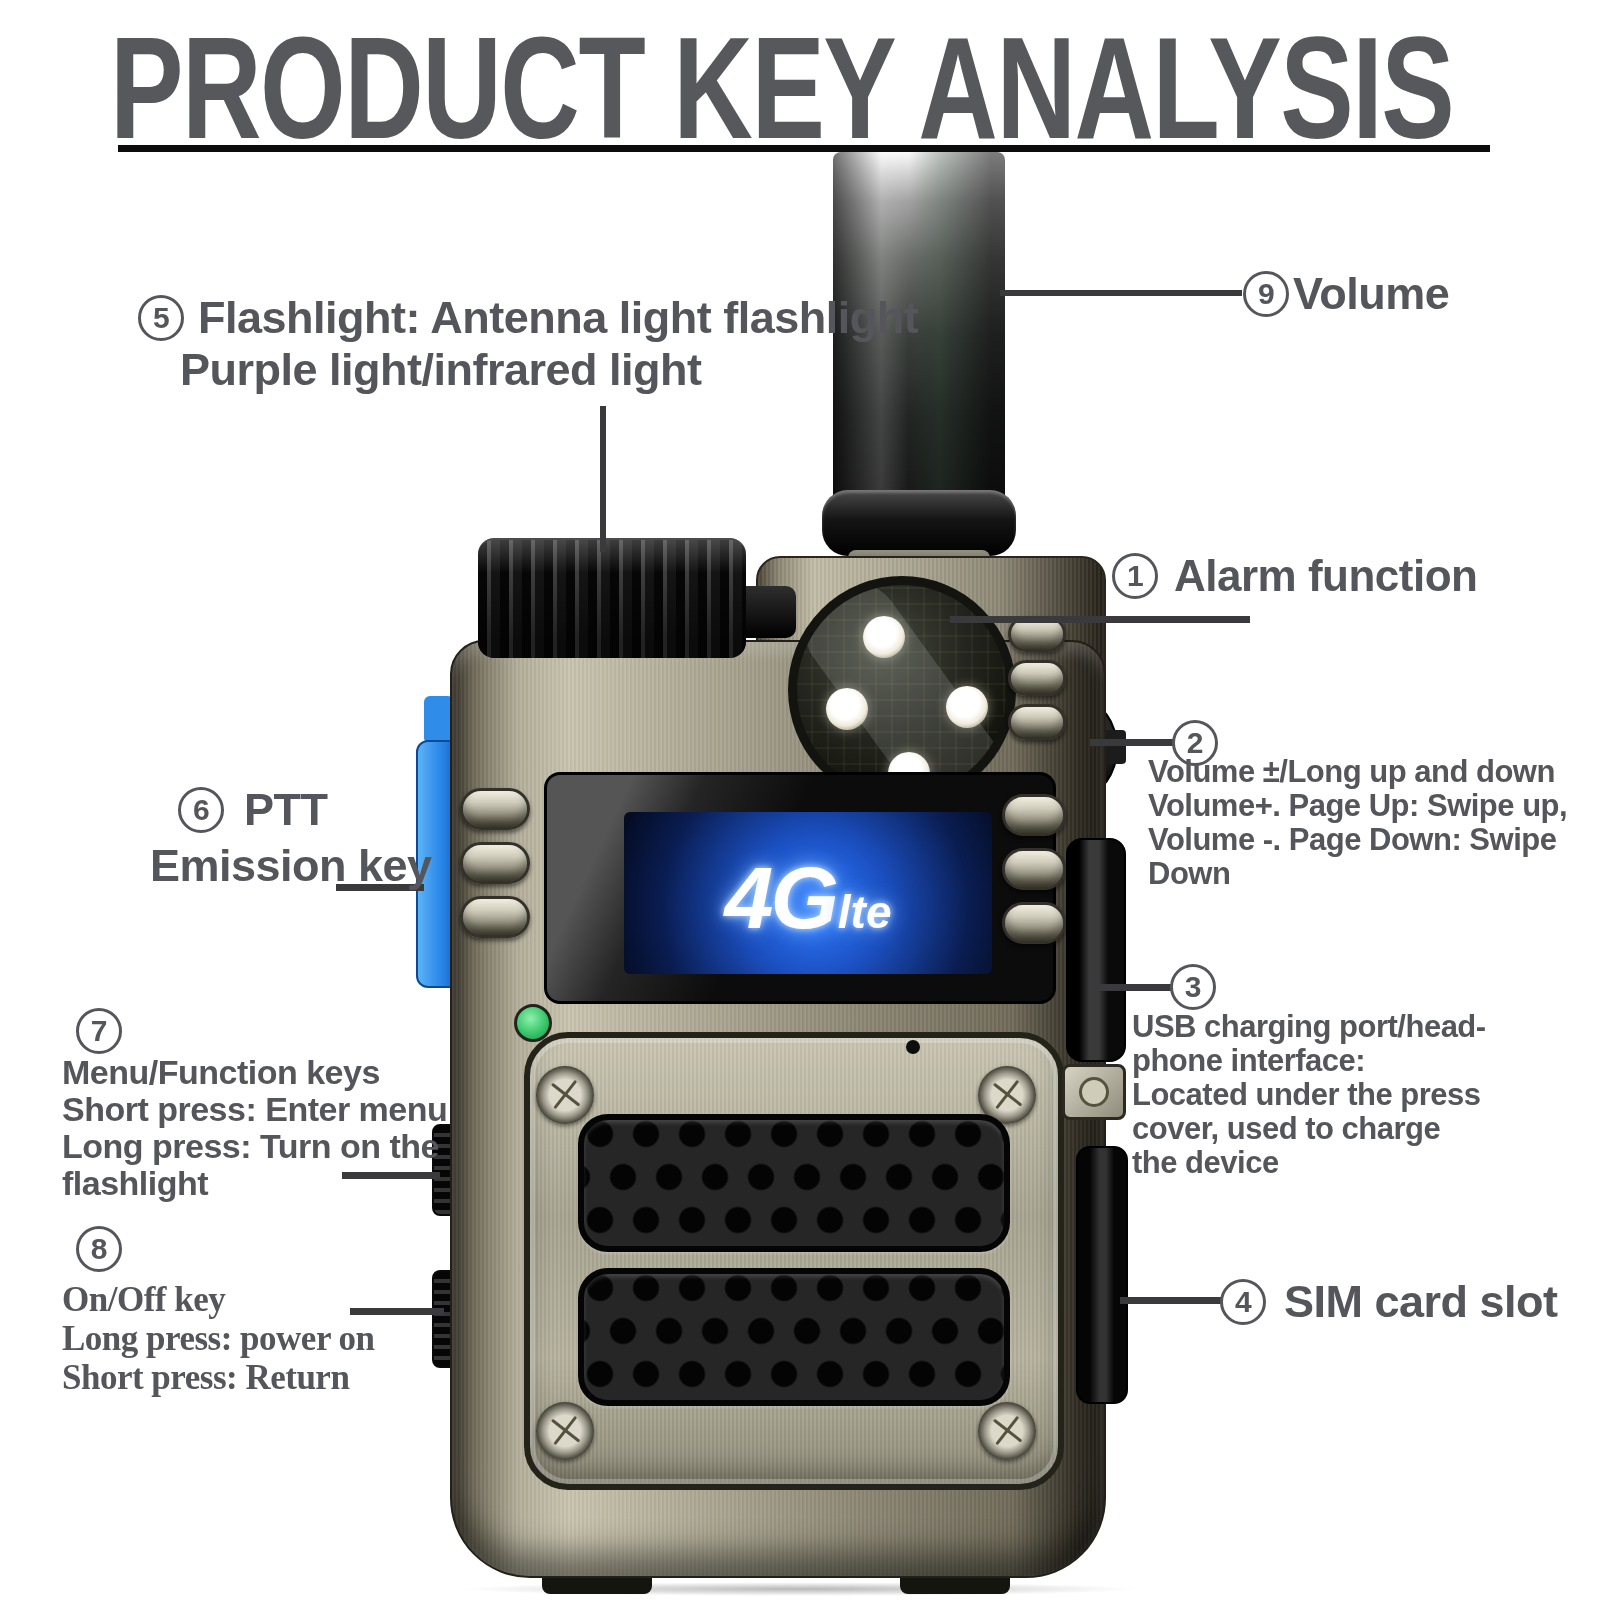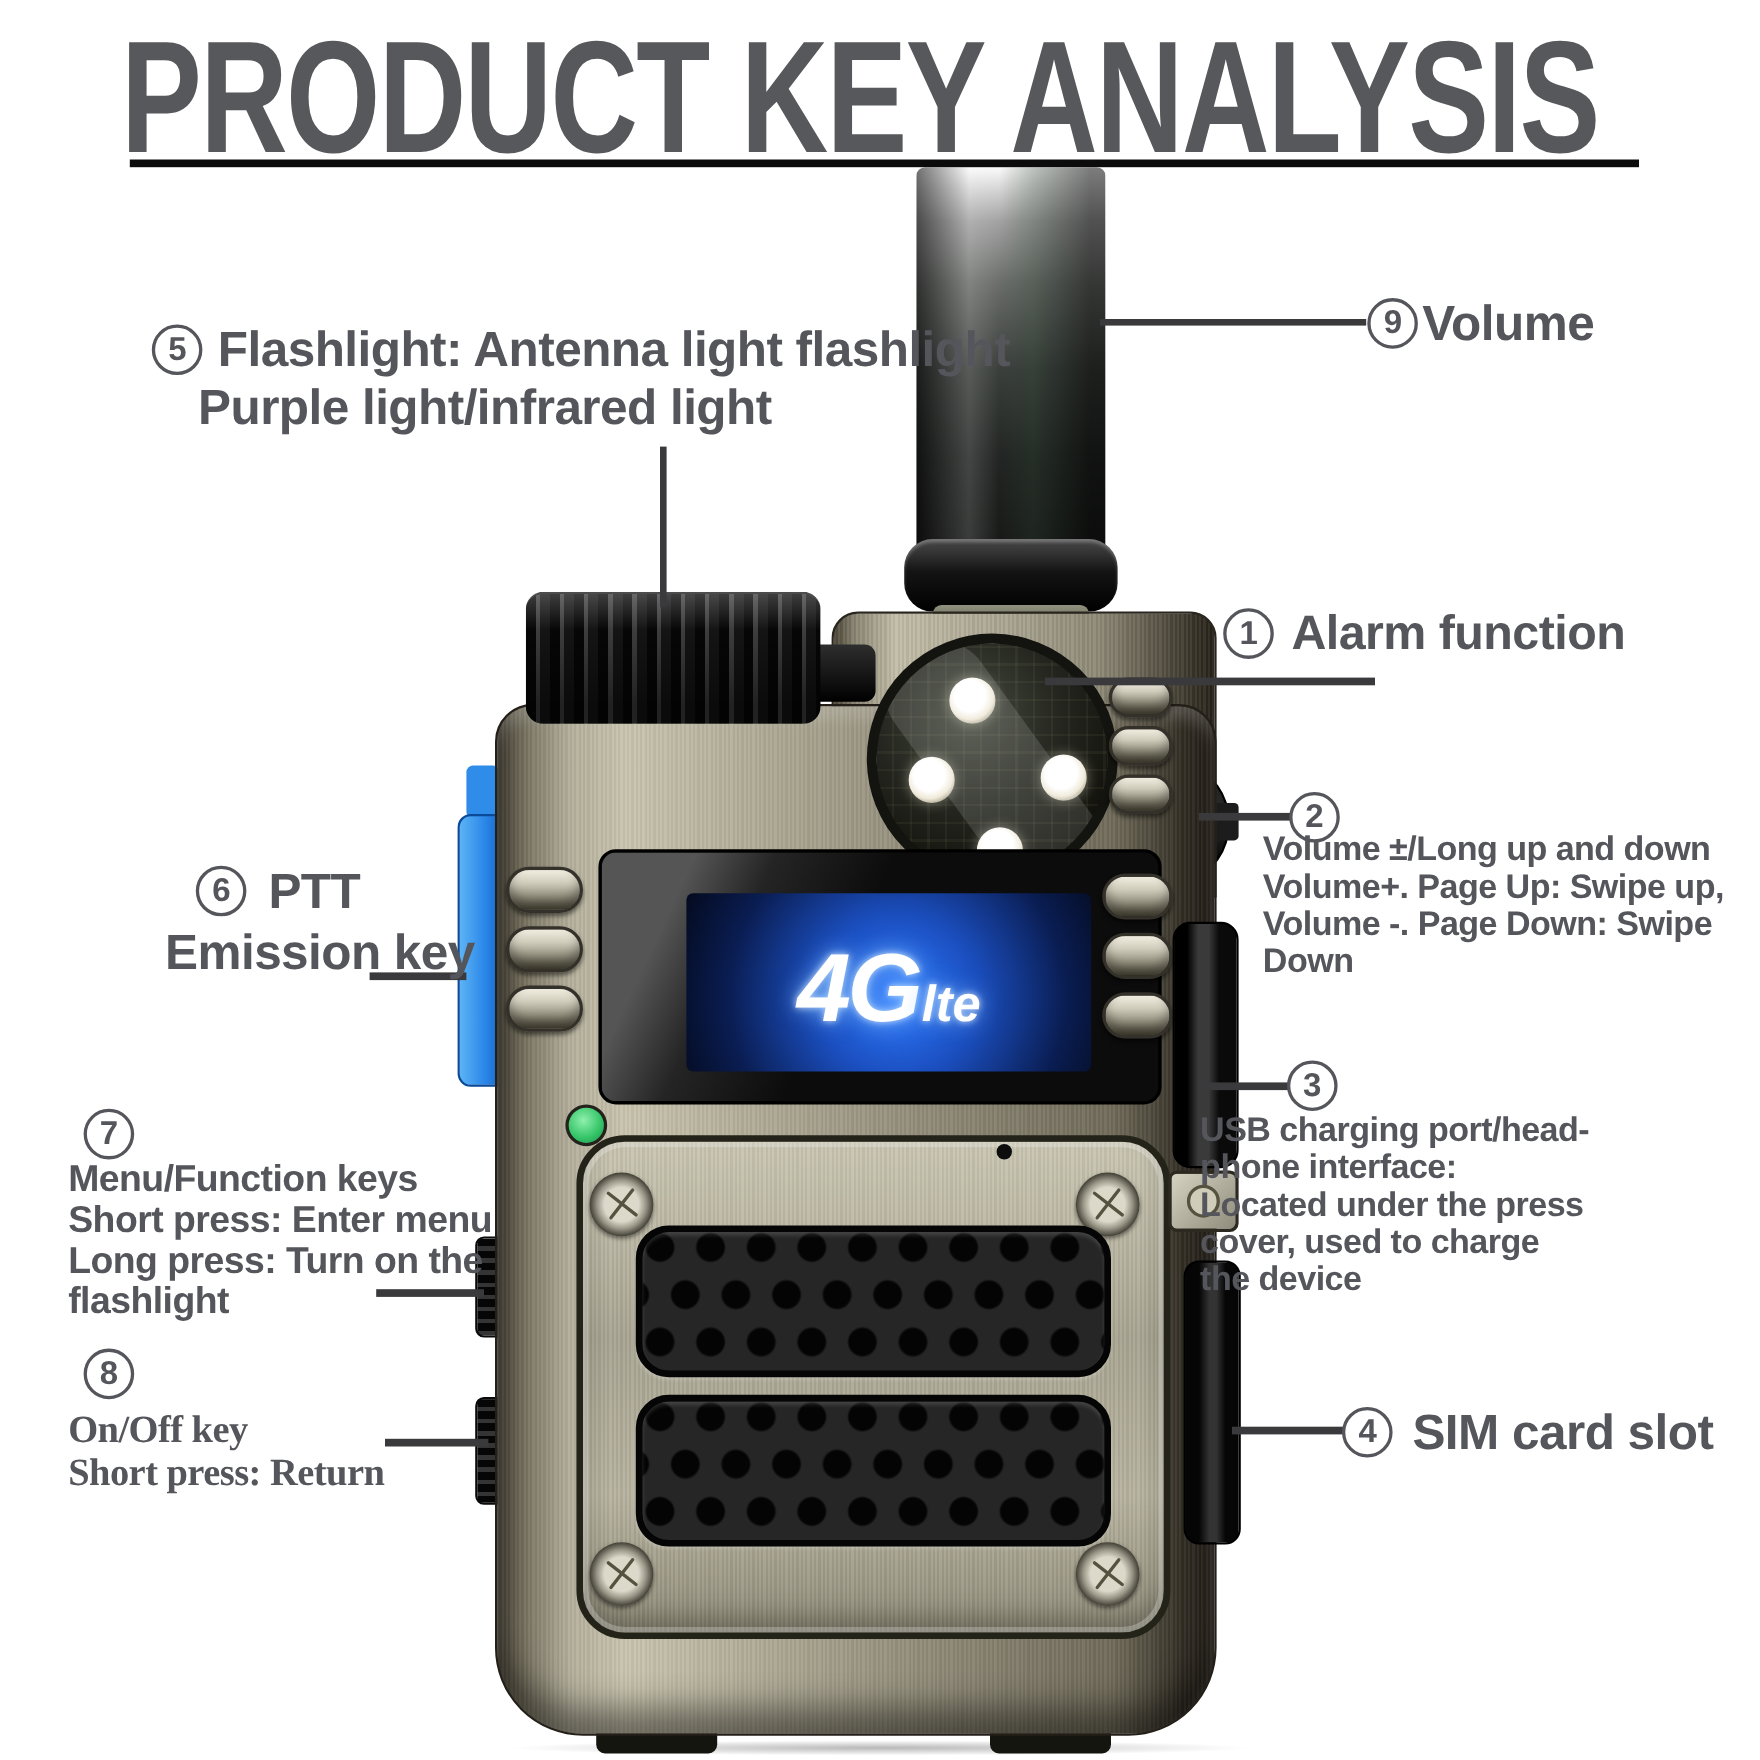--- a/index.html
+++ b/index.html
@@ -19,21 +19,21 @@
   .cnum{display:inline-flex;align-items:center;justify-content:center;flex:none;
         width:46px;height:46px;border:3px solid currentColor;border-radius:50%;
         font-size:30px;font-weight:bold;box-sizing:border-box;color:#55565b;z-index:7;}
   .co-flashlight{left:138px;top:292px;font-size:45px;}
   .co-flashlight .co-indent{margin-left:42px;}
   .co-antenna{left:1243px;top:268px;font-size:45px;display:flex;align-items:center;gap:4px;}
   .co-alarm{left:1112px;top:551px;font-size:44px;display:flex;align-items:center;gap:16px;}
   .cnum-volume{left:1172px;top:720px;}
   .co-volume-text{left:1148px;top:755px;font-size:31px;line-height:34px;}
   .cnum-usb{left:1170px;top:964px;}
-  .co-usb-text{left:1091px;top:1010px;font-size:31px;line-height:34px;}
+  .co-usb-text{left:1132px;top:1010px;font-size:31px;line-height:34px;}
   .co-sim{left:1220px;top:1276px;font-size:45px;display:flex;align-items:center;gap:18px;}
   .co-ptt{left:150px;top:782px;font-size:45px;}
   .co-ptt .co-line{height:56px;gap:20px;}
   .co-ptt .row1{margin-left:28px;}
   .cnum-menu{left:76px;top:1008px;}
   .co-menu-text{left:62px;top:1054px;font-size:34px;line-height:37px;}
   .cnum-power{left:76px;top:1226px;}
   .co-power-text{left:62px;top:1280px;font-size:35px;line-height:39px;font-family:Liberation Serif, serif;}
 
   
@@ -300,14 +300,15 @@
 <div class="abs co co-menu-text">
   <div>Menu/Function keys</div>
   <div>Short press: Enter menu</div>
   <div>Long press: Turn on the</div>
   <div>flashlight</div>
 </div>
 
 <span class="abs cnum cnum-power">8</span>
 <div class="abs co co-power-text">
   <div>On/Off key</div>
+  <div>Long press: power on</div>
   <div>Short press: Return</div>
 </div>
 
 </body></html>

